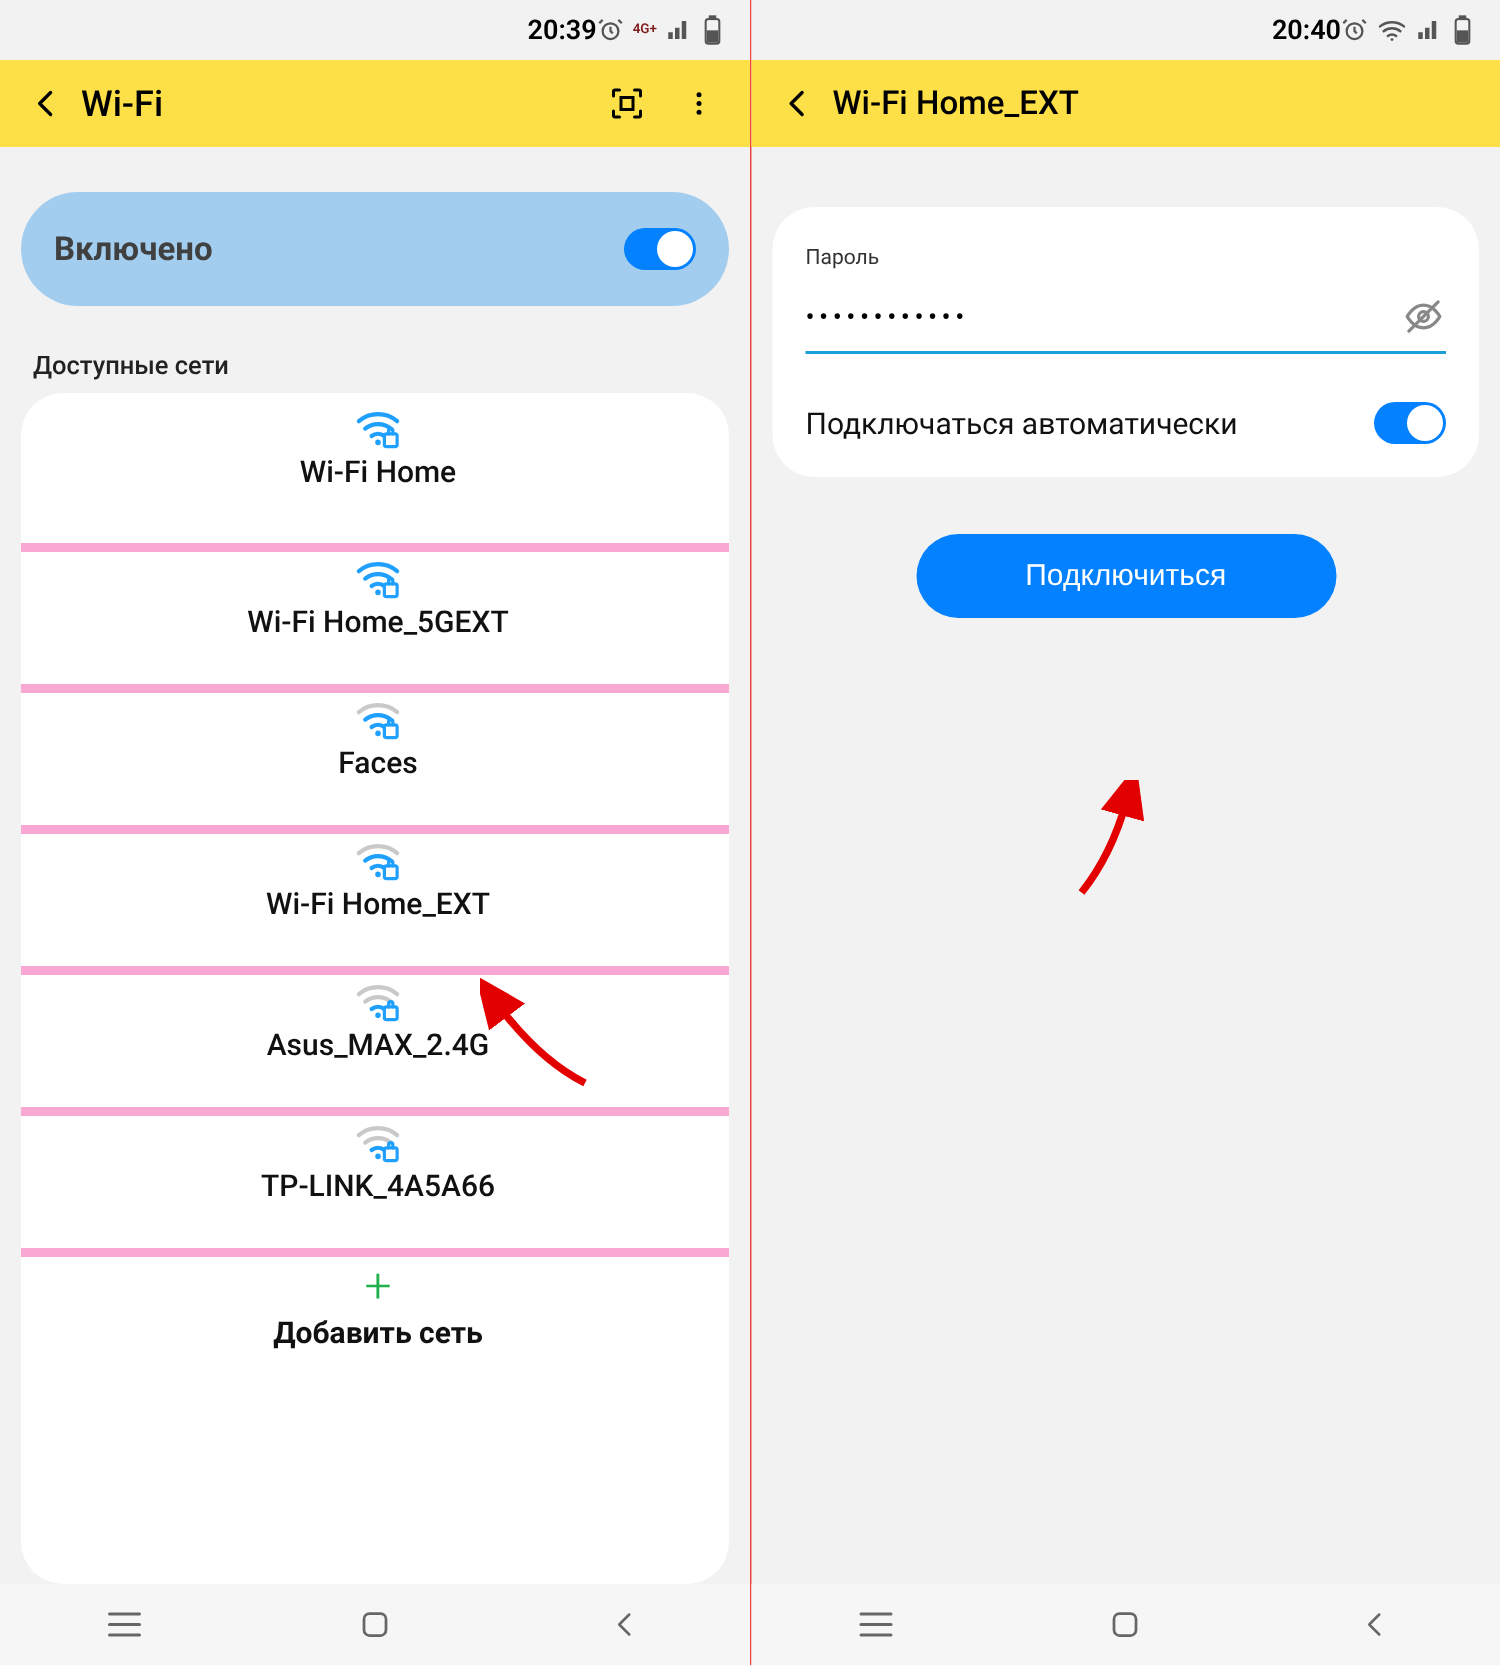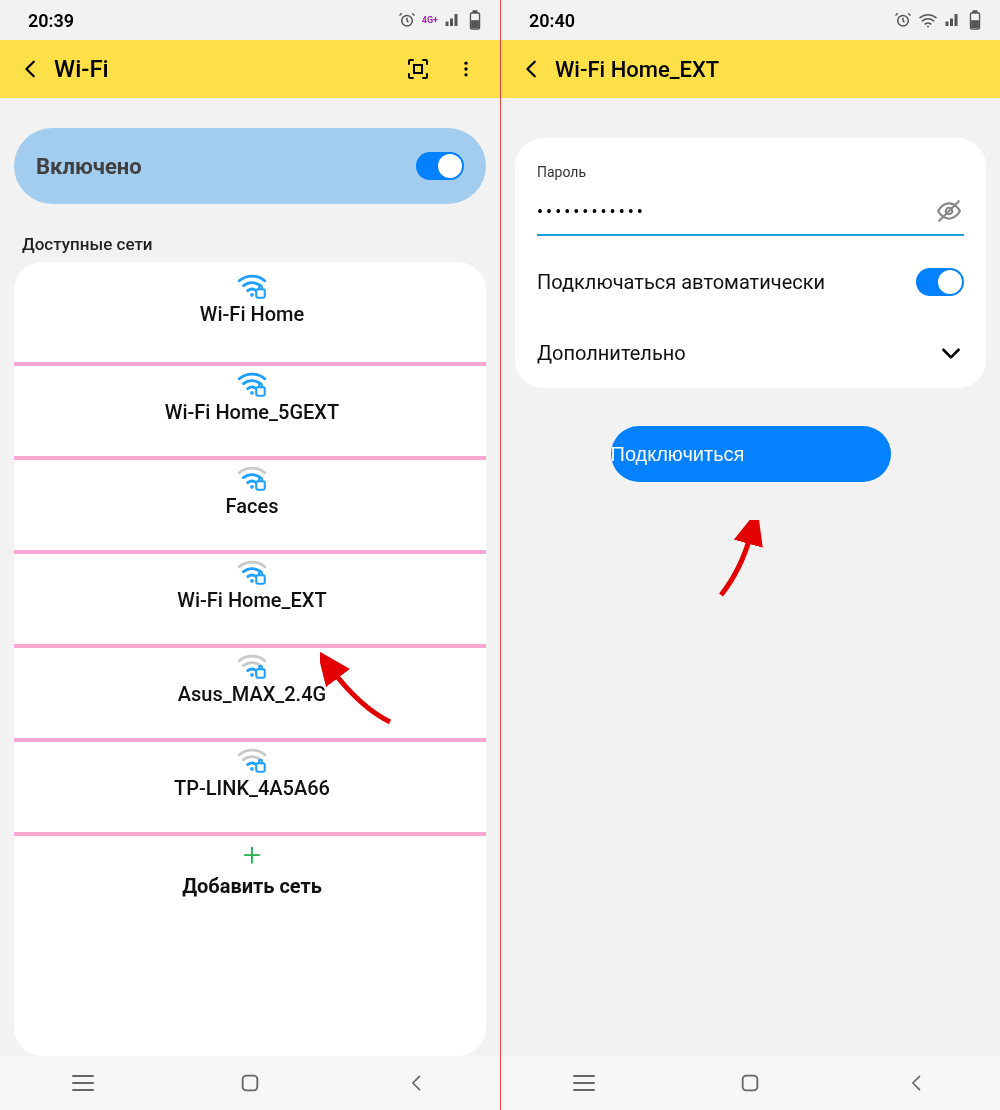--- a/index.html
+++ b/index.html
@@ -18,27 +18,27 @@
     position:relative;
     display:flex;
     flex-direction:column;
   }
   .phone + .phone { border-left:1px solid #ef4444; }
   
   .status-bar {
     height:40px;
     display:flex;
     align-items:center;
-    justify-content:space-between;
+    justify-content:flex-end;
     padding:0 18px 0 28px;
     font-size:18px;
     font-weight:600;
     background:#f2f2f2;
   }
-  .status-right { display:flex; align-items:center; gap:6px; color:#a21caf; }
+  .status-right { display:flex; align-items:center; gap:6px; color:#7f1d1d; }
   .status-right svg { display:block; }
   
   .header {
     height:58px;
     display:flex;
     align-items:center;
     padding:0 14px;
     background:#fde047;
   }
   .header .back { width:34px; height:34px; display:flex; align-items:center; justify-content:center; }
@@ -77,21 +77,21 @@
     flex:1;
     overflow:hidden;
   }
   .network-item {
     display:flex; align-items:center;
     height:94px;
     padding:0 10px 0 14px;
     position:relative;
     flex-direction:column;
   }
-  .network-item + .network-item { border-top:4px solid #f9a8d4; }
+  .network-item + .network-item { border-top:6px solid #f9a8d4; }
   .wifi-icon-wrap { width:60px; display:flex; align-items:center; justify-content:center; }
   .network-name { font-size:20px; font-weight:500; color:#111; }
   .add-icon { color:#1fb24c; font-size:32px; font-weight:300; width:60px; text-align:center; }
   
   .navbar {
     height:54px;
     display:flex; align-items:center; justify-content:space-around;
     color:#666;
     background:#f6f6f6;
   }
@@ -117,21 +117,21 @@
     padding:22px;
   }
   .row3 .lbl { font-size:20px; color:#111;}
   .chev-down { width:26px; height:26px; color:#333; }
   .connect-btn {
     margin:38px auto 0 auto;
     width:280px; height:56px;
     background:#0381fe; color:#fff;
     font-size:20px; font-weight:500;
     border:none; border-radius:30px;
-    display:flex; align-items:center; 
+    display:flex; align-items:center; justify-content:center;
   }
   
   .red-arrow {
     position:absolute;
     pointer-events:none;
   }
   .red-arrow.r1 { left:320px; top:652px; width:80px; height:80px; }
   .red-arrow.r2 { left:200px; top:520px; width:80px; height:80px; }
 </style>
 </head>
@@ -352,26 +352,20 @@
             </svg>
         </div>
       </div>
     </div>
 
     <div class="row2">
       <div class="lbl" style="max-width:300px;">Подключаться автоматически</div>
       <div class="switch"></div>
     </div>
 
-    <div class="row3">
-      <div class="lbl">Дополнительно</div>
-      <svg class="chev-down" viewBox="0 0 24 24" fill="none" stroke="#000" stroke-width="2.4" stroke-linecap="round" stroke-linejoin="round">
-          <polyline points="5 9 12 16 19 9"></polyline>
-        </svg>
-    </div>
   </div>
 
   <button class="connect-btn">
     <span>Подключиться</span>
   </button>
 
   <div style="flex:1"></div>
 
   <div class="navbar">
     <div class="nav-btn">

